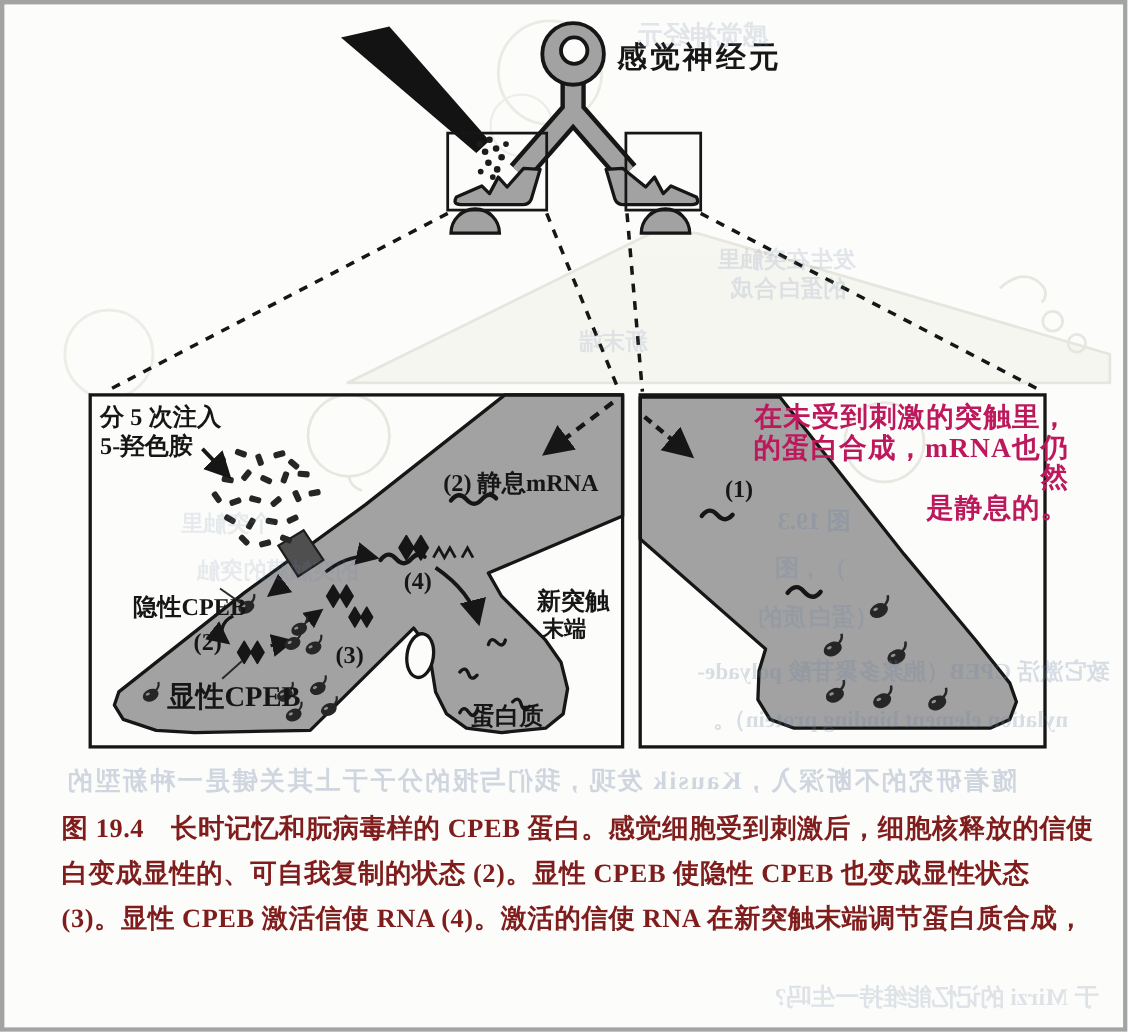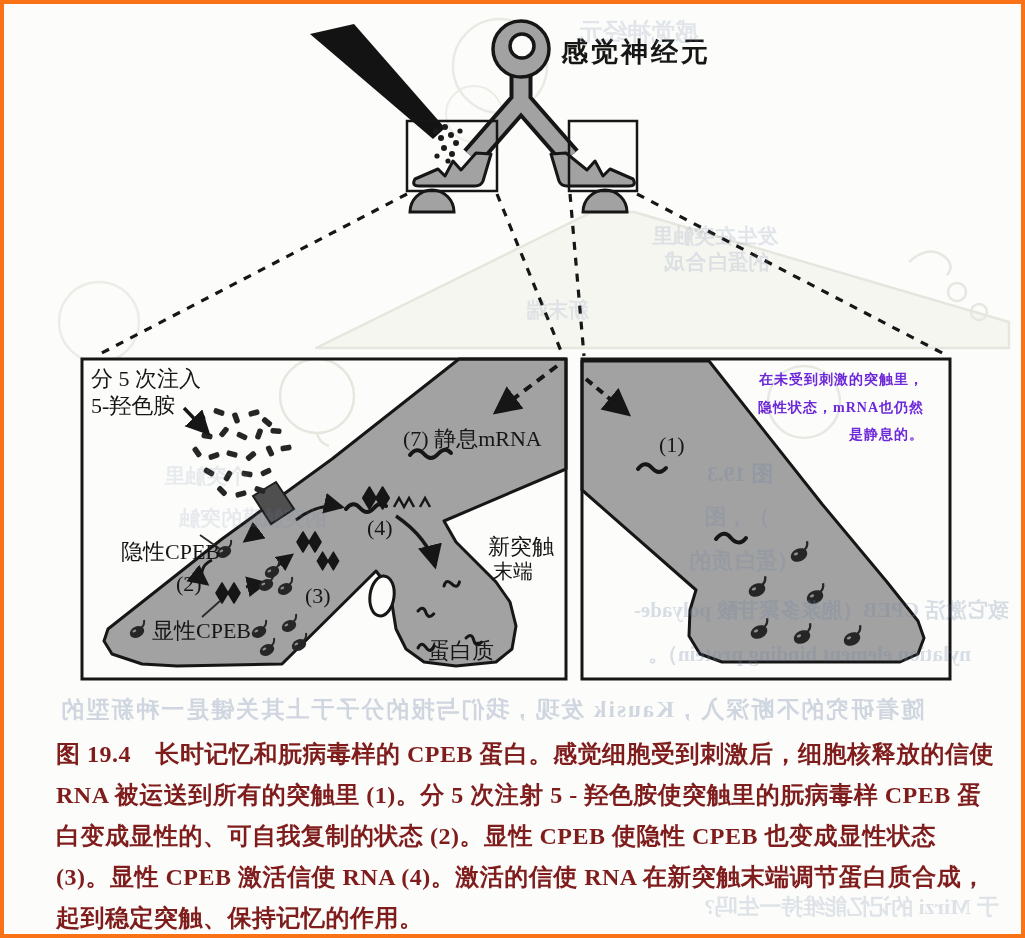--- a/index.html
+++ b/index.html
@@ -1,37 +1,37 @@
 <!DOCTYPE html>
 <html><head>
 <meta charset="utf-8">
 <style>
   html,body{margin:0;padding:0;background:#e9edf3;}
   .page{
     position:relative;width:1025px;height:938px;
     background:#fcfcfa;
-    border:4px solid #f97316;
+    border:4px solid #a3a3a3;
     box-sizing:border-box;
     overflow:hidden;
     font-family:"Liberation Serif","DejaVu Serif",serif;
     color:#1b1b1b;
   }
   svg{position:absolute;left:0;top:0;}
   .lbl{position:absolute;font-weight:bold;color:#161616;white-space:nowrap;}
-  .lbl.light{font-weight:400;}
+  .lbl.light{font-weight:700;}
   .ghost{
     position:absolute;white-space:nowrap;
     transform:scaleX(-1);
     color:#6d82a4;font-weight:bold;
     pointer-events:none;
   }
   .note{
-    position:absolute;left:624px;top:362px;width:296px;
-    text-align:right;font-size:14px;line-height:27.5px;
-    font-weight:bold;color:#6d28d9;letter-spacing:1px;
+    position:absolute;left:672px;top:362px;width:296px;
+    text-align:right;font-size:25px;line-height:27.5px;
+    font-weight:bold;color:#be185d;letter-spacing:1px;
   }
   .caption{
     position:absolute;left:52px;top:730px;width:938px;
     font-size:24px;line-height:41px;font-weight:bold;
     color:#7f1d1d;letter-spacing:0.5px;
   }
   .caption div{white-space:nowrap;}
 </style>
 </head>
 <body>
@@ -199,43 +199,41 @@
       <rect x="578" y="355" width="368" height="320" fill="none" stroke="#161616" stroke-width="3"></rect>
     </g>
   </svg>
 
   <div class="lbl" style="left:557px;top:30px;font-size:27px;letter-spacing:3px;">感觉神经元</div>
 
   <div class="lbl light" style="left:87px;top:360px;font-size:22px;">分 5 次注入</div>
   <div class="lbl light" style="left:87px;top:387px;font-size:22px;">5-羟色胺</div>
 
   <div class="lbl light" style="left:117px;top:505px;font-size:22px;margin-top:28px;">隐性CPEB</div>
-  <div class="lbl light" style="left:399px;top:420px;font-size:22px;">(7) 静息mRNA</div>
+  <div class="lbl light" style="left:399px;top:420px;font-size:22px;">(2) 静息mRNA</div>
   <div class="lbl light" style="left:363px;top:511px;font-size:22px;">(4)</div>
   <div class="lbl light" style="left:172px;top:567px;font-size:22px;">(2)</div>
   <div class="lbl light" style="left:301px;top:579px;font-size:22px;">(3)</div>
-  <div class="lbl light" style="left:148px;top:612px;font-size:22px;">显性CPEB</div>
+  <div class="lbl light" style="left:148px;top:612px;font-size:26px;">显性CPEB</div>
   <div class="lbl light" style="left:424px;top:609px;font-size:22px;margin-top:23px;">蛋白质</div>
   <div class="lbl light" style="left:484px;top:528px;font-size:22px;">新突触</div>
   <div class="lbl light" style="left:489px;top:554px;font-size:20px;">末端</div>
 
   <div class="lbl light" style="left:655px;top:428px;font-size:22px;">(1)</div>
 
   <div class="note">
     <div>在未受到刺激的突触里，</div>
-    <div>隐性状态，mRNA也仍然</div>
+    <div>的蛋白合成，mRNA也仍然</div>
     <div>是静息的。</div>
   </div>
 
   <div class="caption">
     <div>图 19.4　长时记忆和朊病毒样的 CPEB 蛋白。感觉细胞受到刺激后，细胞核释放的信使</div>
-    <div>RNA 被运送到所有的突触里 (1)。分 5 次注射 5 - 羟色胺使突触里的朊病毒样 CPEB 蛋</div>
     <div>白变成显性的、可自我复制的状态 (2)。显性 CPEB 使隐性 CPEB 也变成显性状态</div>
     <div>(3)。显性 CPEB 激活信使 RNA (4)。激活的信使 RNA 在新突触末端调节蛋白质合成，</div>
-    <div>起到稳定突触、保持记忆的作用。</div>
   </div>
 
   <div class="ghost" style="left:575px;top:12px;font-size:24px;opacity:.18;">感觉神经元</div>
   <div class="ghost" style="left:648px;top:218px;font-size:21px;opacity:.18;">发生在突触里</div>
   <div class="ghost" style="left:660px;top:244px;font-size:21px;opacity:.18;">的蛋白合成</div>
   <div class="ghost" style="left:522px;top:292px;font-size:21px;opacity:.16;">新末端</div>
   <div class="ghost" style="left:160px;top:458px;font-size:21px;opacity:.14;">个突触里</div>
   <div class="ghost" style="left:175px;top:500px;font-size:21px;opacity:.14;">的突触膜的突触</div>
   <div class="ghost" style="left:703px;top:455px;font-size:22px;opacity:.28;">图 19.3</div>
   <div class="ghost" style="left:700px;top:498px;font-size:22px;opacity:.22;">），图</div>

